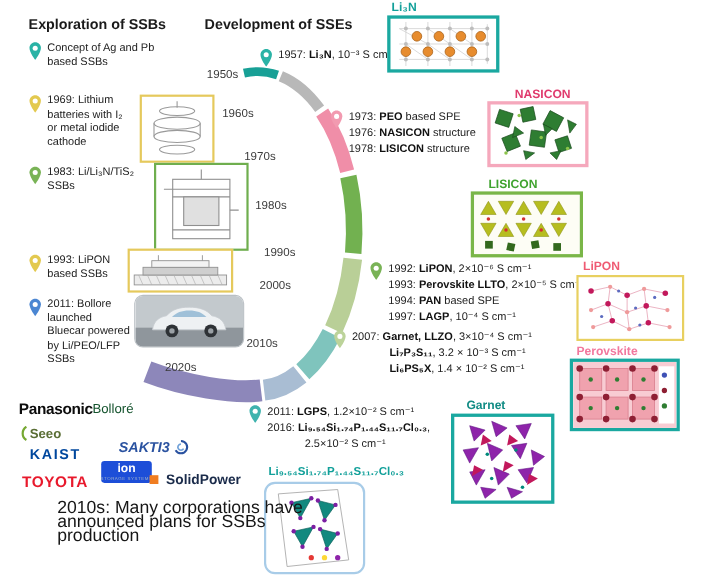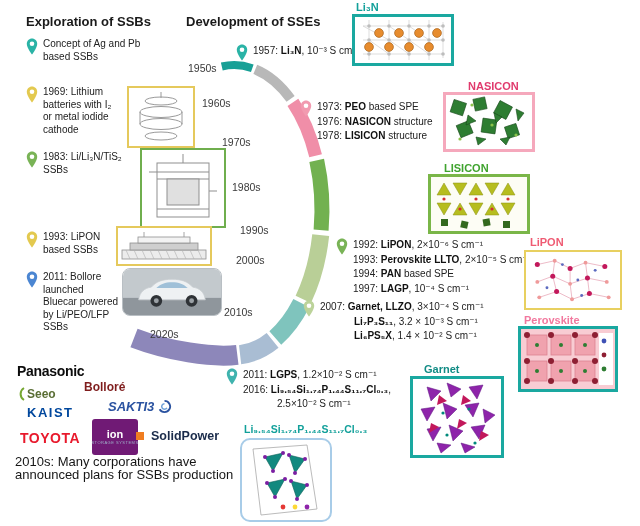--- a/index.html
+++ b/index.html
@@ -11,21 +11,21 @@
   .pin { width:12px; height:17px; flex:0 0 auto; }
   .itxt { font-size:10px; color:#222; line-height:12.5px; }
   .decade { position:absolute; font-size:10.5px; color:#3a3a3a; }
   .eline { font-size:10px; color:#222; line-height:14.5px; white-space:nowrap; }
   .eline b { color:#111; }
   .ind { padding-left:34px; }
   .slabel { position:absolute; font-weight:bold; font-size:11px; white-space:nowrap; }
   .sbox { position:absolute; background:#fff; display:flex; align-items:center; justify-content:center; overflow:hidden; }
   .imgbox { position:absolute; background:#fff; display:flex; align-items:center; justify-content:center; overflow:hidden; }
   .logo { position:absolute; white-space:nowrap; }
-  .note { position:absolute; font-size:13px; color:#161616; line-height:13px; }
+  .note { position:absolute; font-size:16px; color:#161616; line-height:13px;margin-left:37px; }
   svg.fullarc { position:absolute; left:0; top:0; pointer-events:none; }
 </style>
 </head>
 <body>
 
 <div class="canvas">
 
   <div class="h1" style="left:26px;top:14px">Exploration of SSBs</div>
   <div class="h1" style="left:186px;top:14px">Development of SSEs</div>
 
@@ -437,36 +437,36 @@
           <circle cx="64" cy="44" r="2"></circle>
           <circle cx="54" cy="58" r="2"></circle>
         </g>
         <circle cx="40" cy="66" r="2.4" fill="#e53935"></circle>
         <circle cx="52" cy="66" r="2.4" fill="#fdd835"></circle>
         <circle cx="64" cy="66" r="2.4" fill="#8e24aa"></circle>
       </svg>
   </div>
 
   <div class="logo" style="left:17px;top:363px;font-size:14px;font-weight:bold;letter-spacing:-0.3px;color:#0c0c0c">Panasonic</div>
-  <div class="logo" style="left:84px;top:380px;font-size:12px;font-weight:bold;color:#7f1d1d">Bolloré</div>
+  <div class="logo" style="left:84px;top:364px;font-size:12px;font-weight:normal;color:#14532d">Bolloré</div>
   <div class="logo" style="left:17px;top:387px;display:flex;align-items:center;gap:2px">
     <svg width="8" height="14" viewBox="0 0 8 14">
         <path d="M7 1a7 7 0 0 0 0 12" stroke="#76a832" stroke-width="2" fill="none"></path>
       </svg>
     <span style="font-size:12px;font-weight:bold;color:#5a6e35">Seeo</span>
   </div>
   <div class="logo" style="left:27px;top:405px;font-size:13px;font-weight:800;letter-spacing:1.5px;color:#00479d">KAIST</div>
   <div class="logo" style="left:108px;top:399px;display:flex;align-items:center;gap:3px">
     <span style="font-size:13px;font-weight:bold;font-style:italic;color:#2a52a0">SAKTI3</span>
     <svg width="15" height="15" viewBox="0 0 16 16">
         <path d="M8 2a6 6 0 1 1-5.2 9" fill="none" stroke="#2a52a0" stroke-width="2"></path>
         <path d="M8 5a3 3 0 1 0 2.6 4.5" fill="none" stroke="#6fa0d8" stroke-width="1.6"></path>
       </svg>
   </div>
-  <div class="logo" style="left:92px;top:419px;width:46px;height:36px;background:#701a75;border-radius:3px;display:flex;flex-direction:column;align-items:center;justify-content:center">
+  <div class="logo" style="left:92px;top:419px;width:46px;height:20px;background:#1d4ed8;border-radius:3px;display:flex;flex-direction:column;align-items:center;justify-content:center">
     <span style="font-size:11px;font-weight:bold;color:#ffffff;line-height:11px">ion</span>
     <span style="font-size:4px;color:#9fb0c9;letter-spacing:0.5px">STORAGE SYSTEMS</span>
   </div>
   <div class="logo" style="left:20px;top:430px;font-size:14px;font-weight:800;letter-spacing:0.5px;color:#e8192c">TOYOTA</div>
   <div class="logo" style="left:136px;top:429px;display:flex;align-items:center;gap:7px">
     <span style="width:8px;height:8px;background:#f07d21;display:inline-block"></span>
     <span style="font-size:12.5px;font-weight:bold;color:#1a2b4a">SolidPower</span>
   </div>
 
   <div class="note" style="left:15px;top:455px;width:240px">2010s: Many corporations have announced plans for SSBs production</div>

